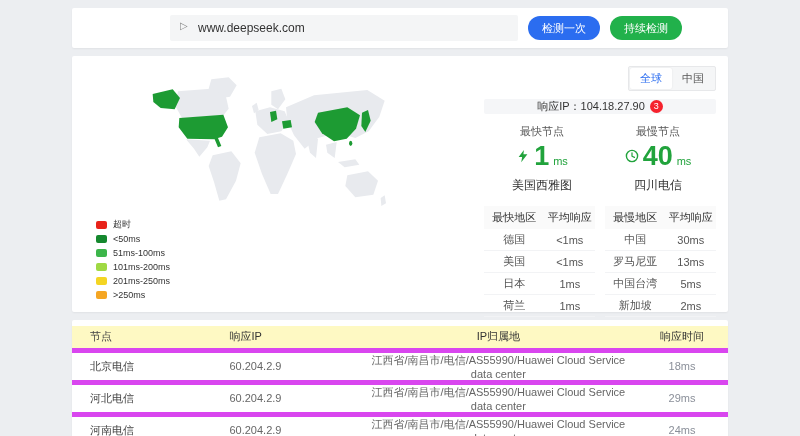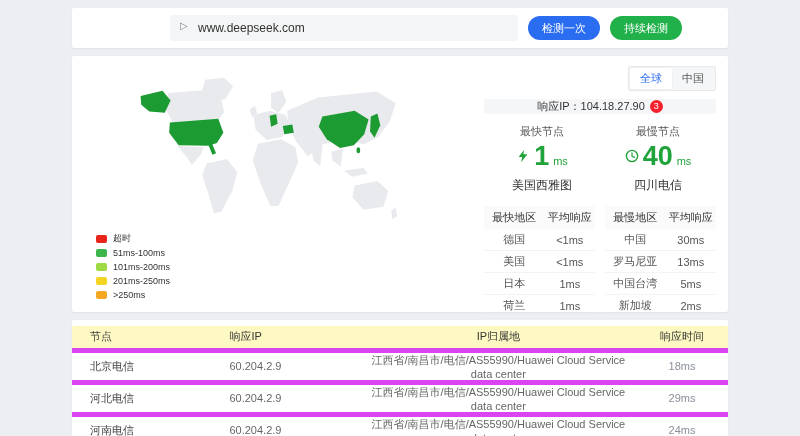--- a/index.html
+++ b/index.html
@@ -138,20 +138,24 @@
 
         <ellipse cx="305" cy="104" rx="2.5" ry="4"></ellipse>
       </g>
     </svg>
     <div class="legend">
       <div class="legend-item">
         <span class="legend-swatch" style="background: rgb(232, 35, 26);"></span>
         <span class="legend-label">超时</span>
       </div>
       <div class="legend-item">
+        <span class="legend-swatch" style="background: rgb(21, 136, 46);"></span>
+        <span class="legend-label">&lt;50ms</span>
+      </div>
+      <div class="legend-item">
         <span class="legend-swatch" style="background: rgb(60, 181, 74);"></span>
         <span class="legend-label">51ms-100ms</span>
       </div>
       <div class="legend-item">
         <span class="legend-swatch" style="background: rgb(159, 217, 67);"></span>
         <span class="legend-label">101ms-200ms</span>
       </div>
       <div class="legend-item">
         <span class="legend-swatch" style="background: rgb(244, 213, 35);"></span>
         <span class="legend-label">201ms-250ms</span>

